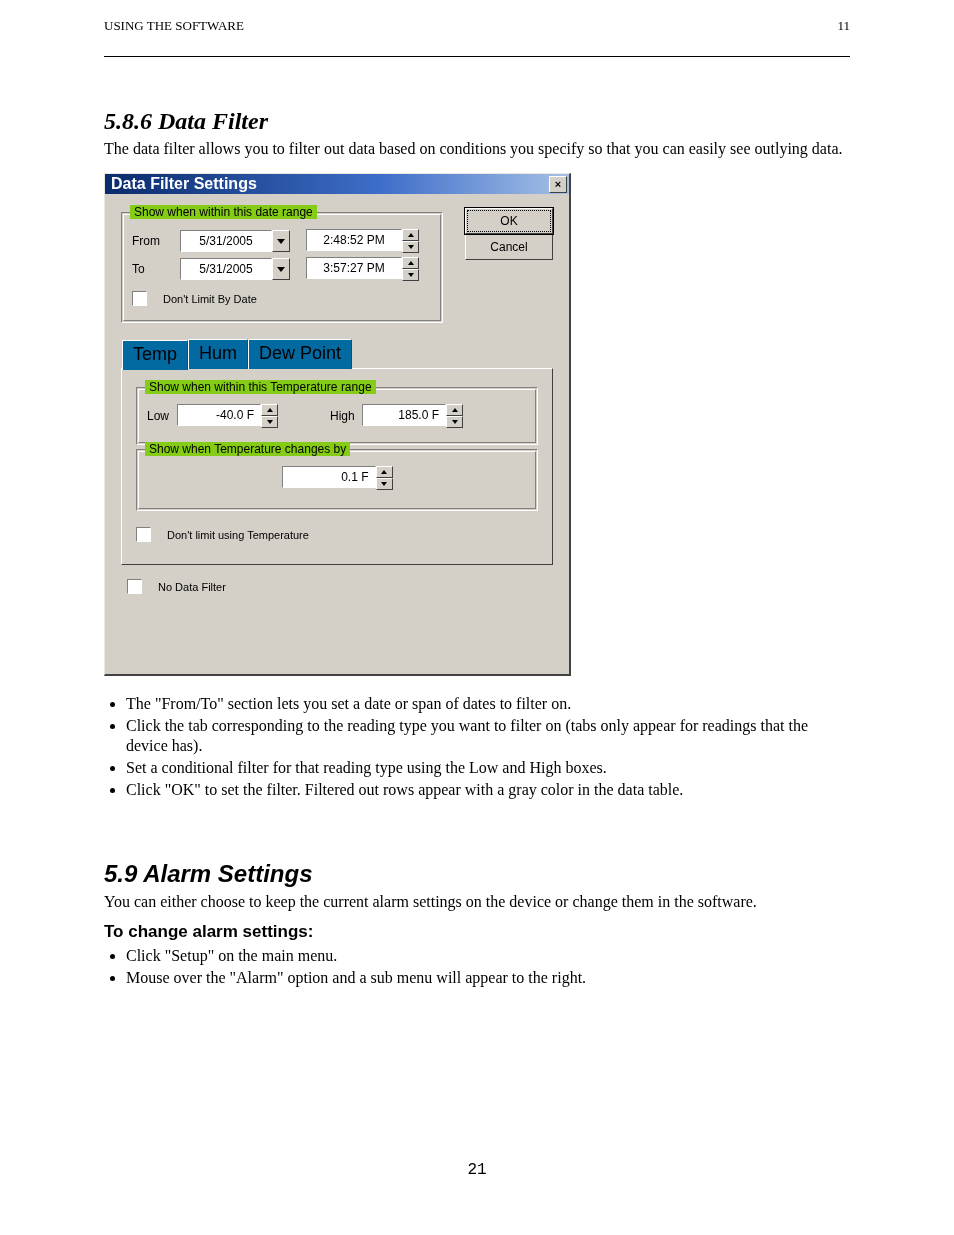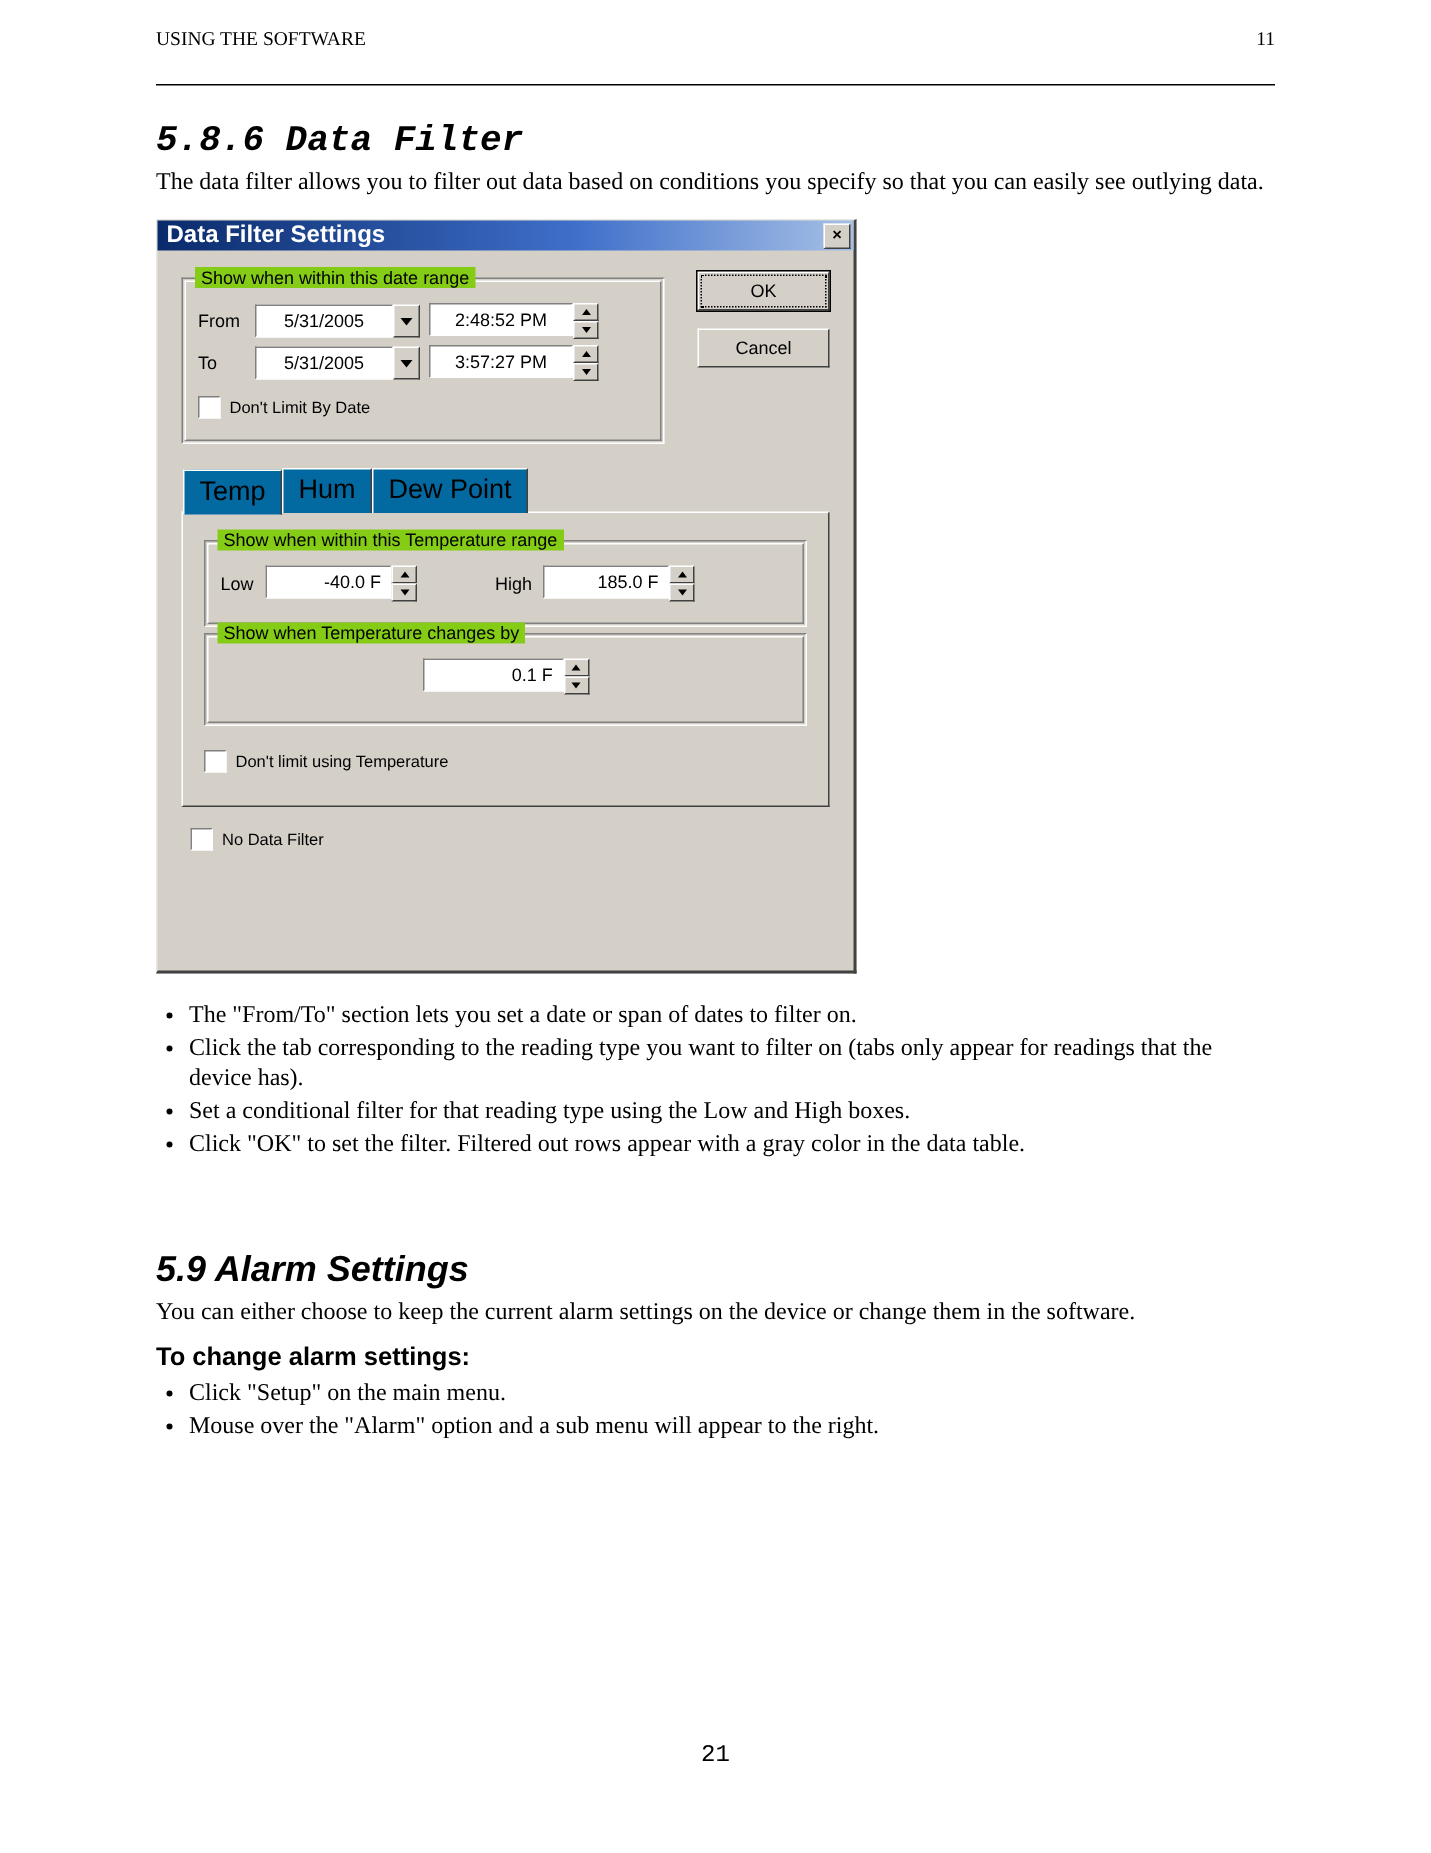--- a/index.html
+++ b/index.html
@@ -1,39 +1,39 @@
 <!DOCTYPE html>
 <html><head>
 <meta charset="utf-8">
 <style>
   html,body{margin:0;padding:0;background:#fff;font-family:"Times New Roman",serif;color:#000;font-size:16px}
   .page{width:922px;min-height:1235px;box-sizing:border-box;margin:0 auto;padding:44px 88px 88px 88px;position:relative}
   .hr{border:none;border-top:1px solid #000;margin:22px 0 0 0}
-  .h1{font-family:Liberation Mono, monospace;font-style:italic;font-weight:700;font-size:24px;color:#000;margin:24px 0 4px 0}
+  .h1{font-family:Liberation Serif, serif;font-style:italic;font-weight:700;font-size:24px;color:#000;margin:51px 0 4px 0}
   .h2{font-family:Arial,Helvetica,sans-serif;font-style:italic;font-weight:700;font-size:24px;color:#000;margin:60px 0 2px 0}
   .sub{font-family:Arial,Helvetica,sans-serif;font-weight:700;font-size:17px;margin:10px 0 4px 0}
   p{margin:4px 0 6px 0;line-height:1.25}
   ul{margin:2px 0 6px 22px;padding:0}
   li{margin:2px 0;line-height:1.25}
   .pgnum{position:absolute;bottom:56px;left:0;width:100%;text-align:center;font-family:Liberation Mono, monospace}
 
   
   .dlg{width:464px;height:500px;margin:14px 0 18px 0;background:#d4d0c8;border-top:1px solid #e9e7e0;border-left:1px solid #e9e7e0;border-right:2px solid #424242;border-bottom:2px solid #424242;font-family:Tahoma,Arial,sans-serif;font-size:11px;color:#000;position:relative}
   .tb{height:20px;background:linear-gradient(90deg,#0a2b6b 0%,#3f6fca 60%,#a6c0e6 100%);display:flex;align-items:center;justify-content:space-between;padding:0 2px 0 6px}
   .ttl{color:#fff;font-weight:700;font-size:16px}
   .xbtn{width:16px;height:15px;background:#d4d0c8;border-top:1px solid #fff;border-left:1px solid #fff;border-right:1px solid #404040;border-bottom:1px solid #404040;display:flex;align-items:center;justify-content:center;font-weight:700;font-family:Arial;font-size:11px;line-height:1}
   .body{padding:14px 16px 10px 16px;position:relative}
   .btn{width:86px;height:24px;background:#d4d0c8;border-top:1px solid #fff;border-left:1px solid #fff;border-right:1px solid #404040;border-bottom:1px solid #404040;display:flex;align-items:center;justify-content:center;font-size:12px}
   .btn.def{outline:1px solid #000;position:relative}
   .btn.def::after{content:"";position:absolute;inset:1px;border:1px dotted #000;pointer-events:none}
-  .rtbtns{position:absolute;right:16px;top:14px;display:flex;flex-direction:column;gap:12px}
+  .rtbtns{position:absolute;right:16px;top:14px;display:flex;flex-direction:column;}
   .grp{position:relative;border-top:1px solid #808080;border-left:1px solid #808080;border-right:1px solid #fff;border-bottom:1px solid #fff;padding:12px 10px 12px 10px;margin:4px 0 0 0}
   .grp .inner{position:absolute;inset:1px;border-top:1px solid #fff;border-left:1px solid #fff;border-right:1px solid #808080;border-bottom:1px solid #808080;pointer-events:none}
   .grp .cap{position:absolute;top:-8px;left:8px;background:#84cc16;padding:0 4px;font-size:12px}
-  .row{display:flex;align-items:center;gap:6px;margin:4px 0}
+  .row{display:flex;align-items:center;gap:16px;margin:4px 0}
   .lbl{font-size:12px;min-width:32px}
   .inp{background:#fff;border-top:1px solid #808080;border-left:1px solid #808080;border-right:1px solid #fff;border-bottom:1px solid #fff;height:20px;display:flex;align-items:center;justify-content:flex-end;padding:0 6px;font-size:12px}
   .ddw{display:flex}
   .ddbtn{width:16px;height:20px;background:#d4d0c8;border-top:1px solid #fff;border-left:1px solid #fff;border-right:1px solid #404040;border-bottom:1px solid #404040;display:flex;align-items:center;justify-content:center}
   .spn{display:flex;flex-direction:column}
   .spn .sp{width:15px;height:10px;background:#d4d0c8;border-top:1px solid #fff;border-left:1px solid #fff;border-right:1px solid #404040;border-bottom:1px solid #404040;display:flex;align-items:center;justify-content:center}
   .tri{width:0;height:0}
   .tdn{border-left:4px solid transparent;border-right:4px solid transparent;border-top:5px solid #000}
   .tup{border-left:3px solid transparent;border-right:3px solid transparent;border-bottom:4px solid #000}
   .tdns{border-left:3px solid transparent;border-right:3px solid transparent;border-top:4px solid #000}

